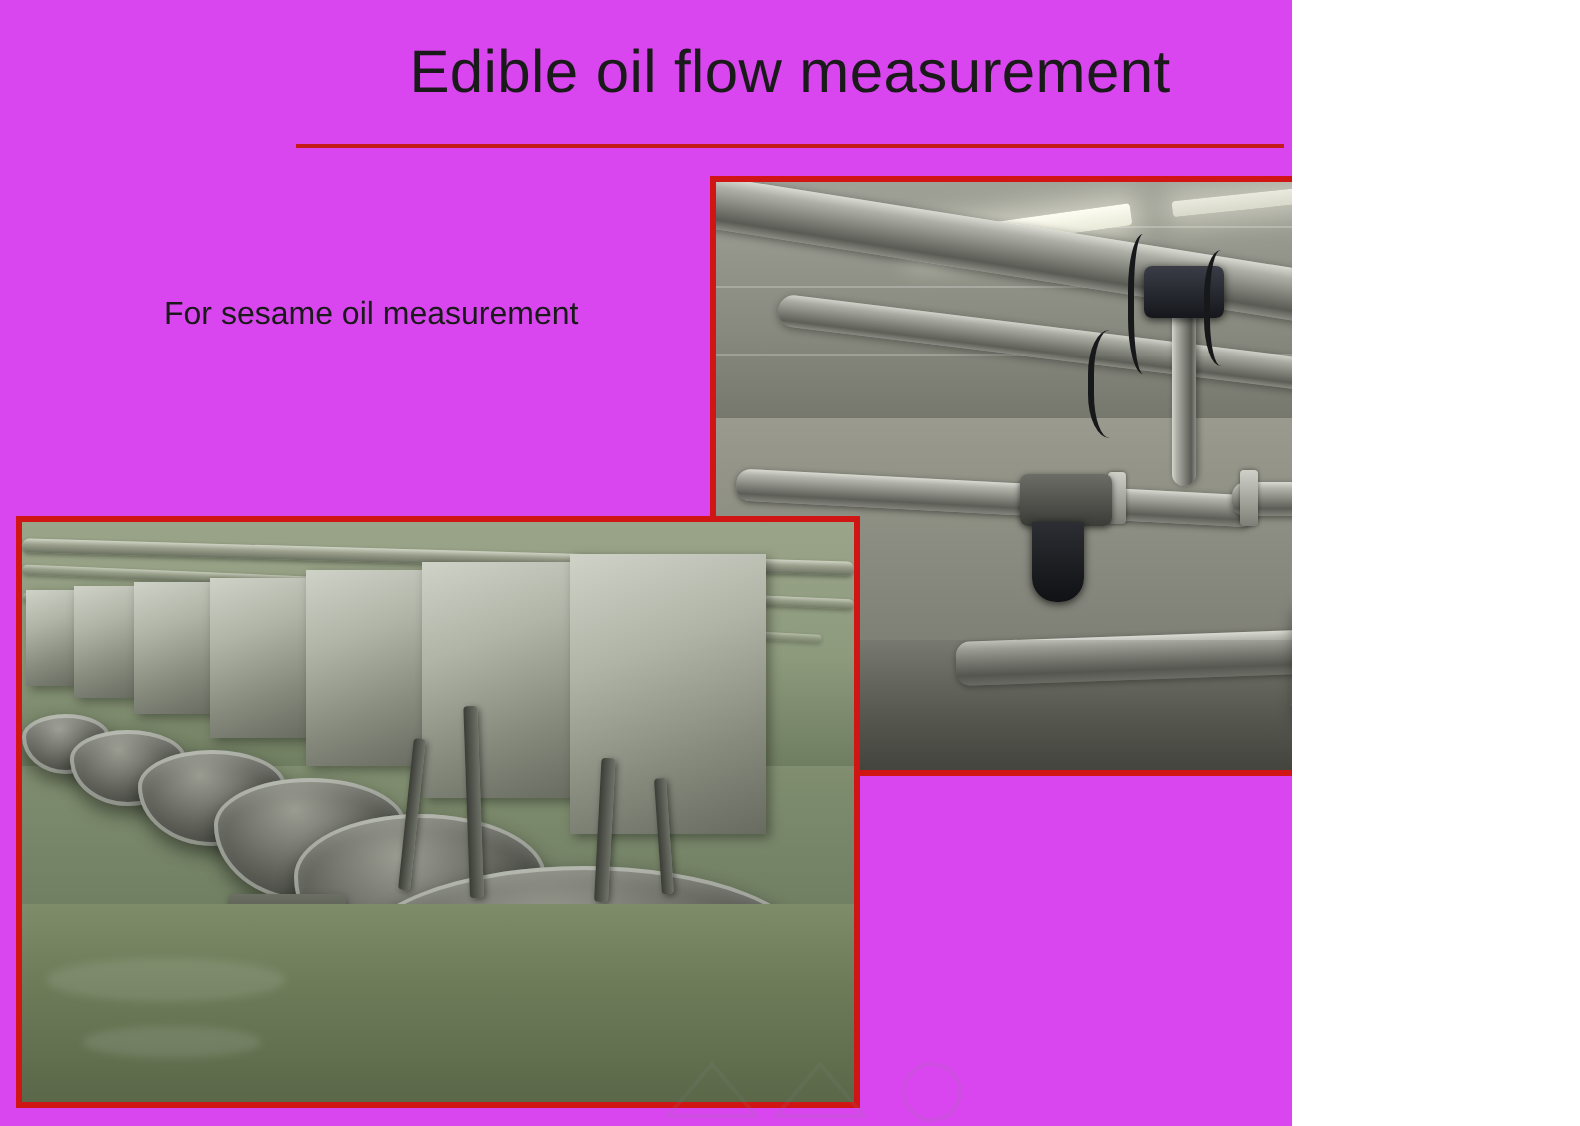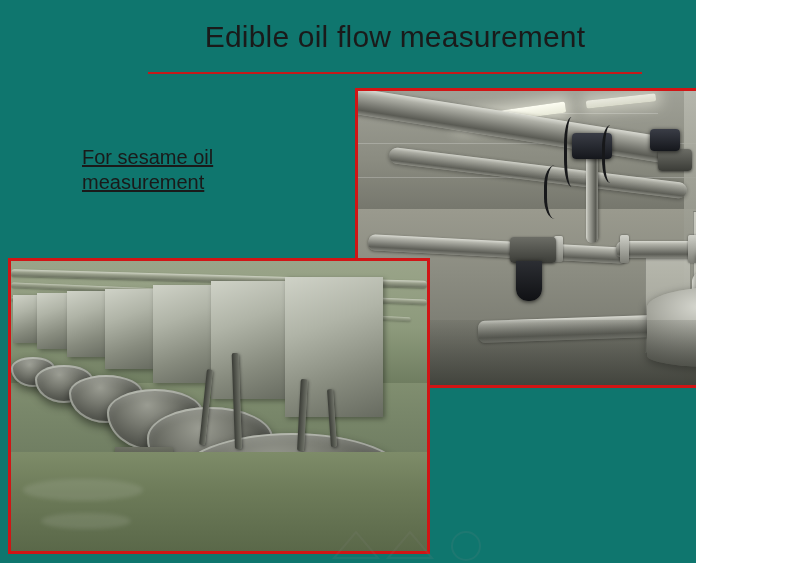--- a/index.html
+++ b/index.html
@@ -9,23 +9,23 @@
   }
   body {
     width: 790px;
     height: 563px;
     font-family: "Liberation Sans", sans-serif;
     overflow: hidden;
     position: relative;
   }
   .page {
     position: relative;
-    width: 696px;
+    width: 646px;
     height: 563px;
-    background: #0f766e;
+    background: #d946ef;
     overflow: hidden;
   }
 
   
   .title {
     position: absolute;
     left: 0;
     top: 18px;
     width: 790px;
     text-align: center;
@@ -43,24 +43,23 @@
     height: 2px;
     background: #c41a1a;
   }
 
   
   .caption {
     position: absolute;
     left: 82px;
     top: 145px;
     width: 250px;
-    font-size: 20px;
+    font-size: 16px;
     line-height: 25px;
     color: #1a1a1a;
-    text-decoration: underline;
   }
 
   
   .photo {
     position: absolute;
     border: 3px solid #d01515;
     box-sizing: border-box;
     overflow: hidden;
     background: #2b2b2b;
   }

